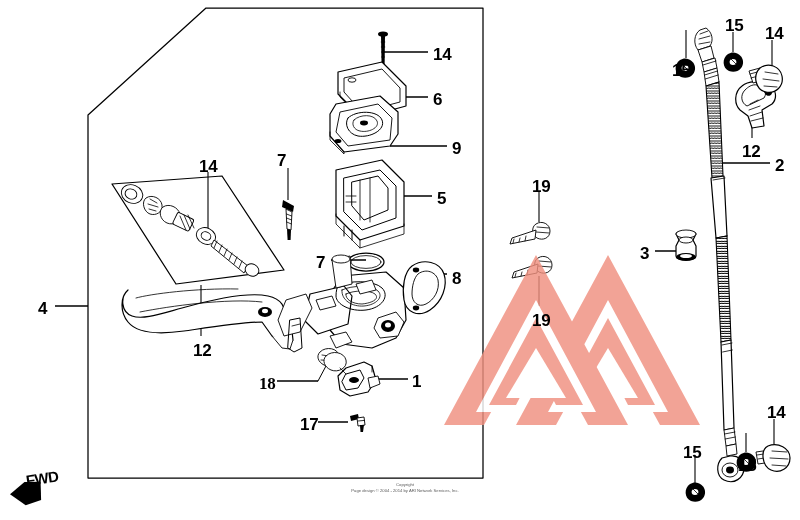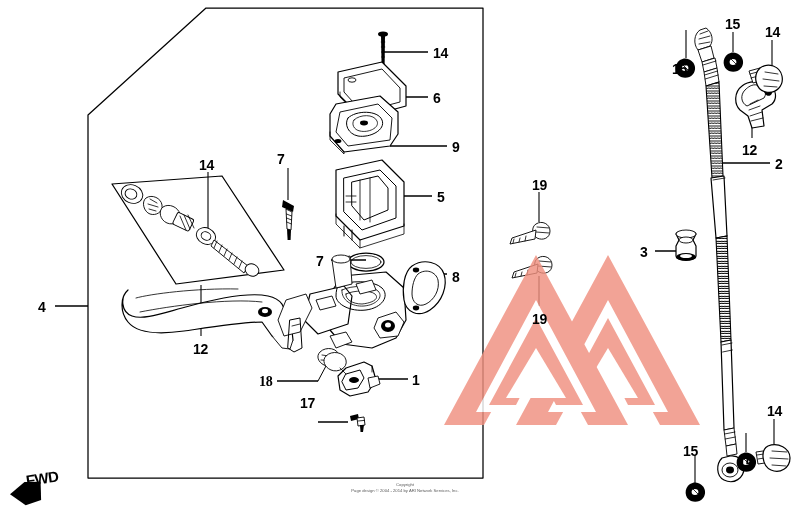--- a/index.html
+++ b/index.html
@@ -19,21 +19,21 @@
     position: absolute;
     left: 0;
     top: 0;
     width: 800px;
     height: 520px;
   }
   .callout {
     position: absolute;
     font-family: "Liberation Sans", sans-serif;
     font-weight: bold;
-    font-size: 14px;
+    font-size: 17px;
     color: #000000;
     line-height: 1;
     white-space: nowrap;
     letter-spacing: -0.3px;
   }
   #fwd-label {
     position: absolute;
     left: 26px;
     top: 472px;
     font-family: "Liberation Sans", sans-serif;
@@ -374,21 +374,21 @@
       <div class="callout" style="left: 452px; top: 140px;">9</div>
       <div class="callout" style="left: 437px; top: 190px;">5</div>
       <div class="callout" style="left: 277px; top: 152px;">7</div>
       <div class="callout" style="left: 199px; top: 158px;">14</div>
       <div class="callout" style="left: 316px; top: 254px;">7</div>
       <div class="callout" style="left: 452px; top: 270px;">8</div>
       <div class="callout" style="left: 38px; top: 300px;">4</div>
       <div class="callout" style="left: 193px; top: 342px;">12</div>
       <div class="callout" style="left: 259px; top: 375px; font-family: Liberation Serif, serif;">18</div>
       <div class="callout" style="left: 412px; top: 373px;">1</div>
-      <div class="callout" style="left: 300px; top: 396px;">17</div>
+      <div class="callout" style="left: 300px; top: 416px;">17</div>
       <div class="callout" style="left: 532px; top: 178px;">19</div>
       <div class="callout" style="left: 532px; top: 312px;">19</div>
       <div class="callout" style="left: 640px; top: 245px;">3</div>
       <div class="callout" style="left: 672px; top: 62px;">15</div>
       <div class="callout" style="left: 725px; top: 17px;">15</div>
       <div class="callout" style="left: 765px; top: 25px;">14</div>
       <div class="callout" style="left: 742px; top: 143px;">12</div>
       <div class="callout" style="left: 775px; top: 157px;">2</div>
       <div class="callout" style="left: 683px; top: 444px;">15</div>
       <div class="callout" style="left: 738px; top: 457px;">15</div>

